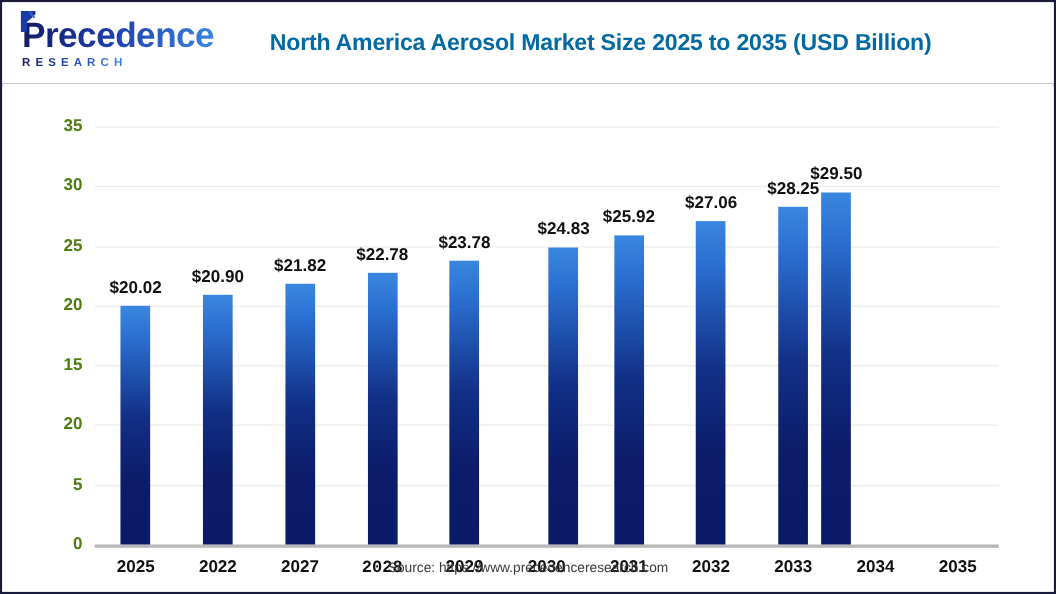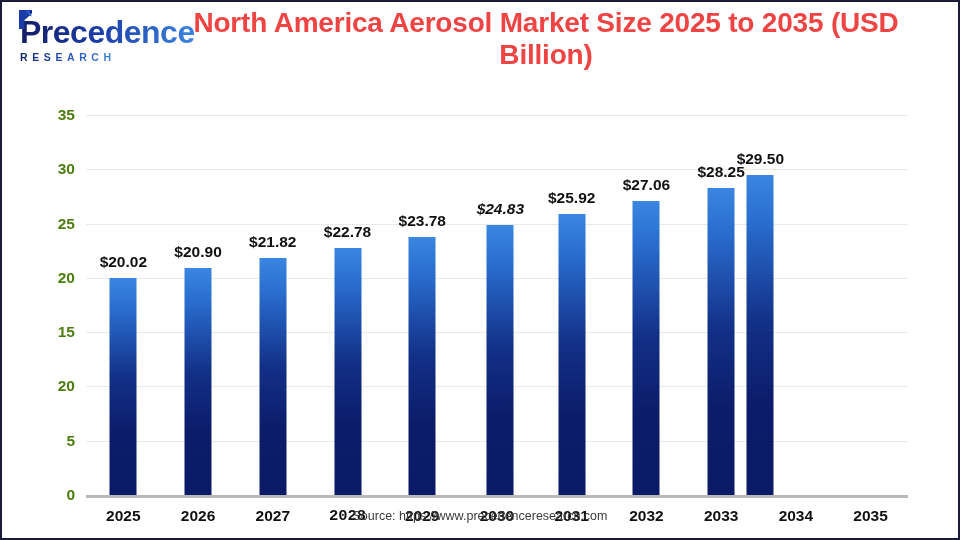--- a/index.html
+++ b/index.html
@@ -68,23 +68,23 @@
     letter-spacing: 4.6px;
     background: linear-gradient(95deg, #121a5e 0%, #2450bb 50%, #3d86e0 100%);
     -webkit-background-clip: text;
     background-clip: text;
     color: transparent;
     padding-left: 4px;
   }
   .title {
     flex: 1;
     text-align: center;
-    font-size: 28px;
-    font-weight: bold;
-    color: #ef4444;
+    font-size: 21px;
+    font-weight: bold;
+    color: #0369a1;
     letter-spacing: -0.2px;
     padding-right: 28px;
   }
 
   
   .chart-wrap {
     position: absolute;
     left: 0;
     top: 74px;
     width: 956px;
@@ -229,21 +229,21 @@
             <div class="bar-label" style="bottom: 243.903px;">$21.82</div>
           </div>
           <div class="bar-slot" style="left: 224.182px;">
             <div class="bar" style="height: 247.326px;"></div>
             <div class="bar-label" style="bottom: 254.326px;">$22.78</div>
           </div>
           <div class="bar-slot" style="left: 298.909px;">
             <div class="bar" style="height: 258.183px;"></div>
             <div class="bar-label" style="bottom: 265.183px;">$23.78</div>
           </div>
-          <div class="bar-slot" style="left: 377px; font-style: italic;">
+          <div class="bar-slot" style="left: 389px;">
             <div class="bar" style="height: 269.583px;"></div>
             <div class="bar-label" style="bottom: 276.583px;">$24.83</div>
           </div>
           <div class="bar-slot" style="left: 448.364px;">
             <div class="bar" style="height: 281.417px;"></div>
             <div class="bar-label" style="bottom: 288.417px;">$25.92</div>
           </div>
           <div class="bar-slot" style="left: 523.091px;">
             <div class="bar" style="height: 293.794px;"></div>
             <div class="bar-label" style="bottom: 300.794px;">$27.06</div>
@@ -252,21 +252,21 @@
             <div class="bar" style="height: 306.714px;"></div>
             <div class="bar-label" style="bottom: 313.714px;">$28.25</div>
           </div>
           <div class="bar-slot" style="left: 637px;">
             <div class="bar" style="height: 320.286px;"></div>
             <div class="bar-label" style="bottom: 327.286px;">$29.50</div>
           </div>
         </div>
       <div id="xticks">
           <div class="xtick" style="left: 0px;">2025</div>
-          <div class="xtick" style="left: 74.7273px;">2026</div>
+          <div class="xtick" style="left: 74.7273px;">2022</div>
           <div class="xtick" style="left: 149.455px;">2027</div>
           <div class="xtick" style="left: 224.182px; font-family: Liberation Mono, monospace;">2028</div>
           <div class="xtick" style="left: 298.909px;">2029</div>
           <div class="xtick" style="left: 373.636px;">2030</div>
           <div class="xtick" style="left: 448.364px;">2031</div>
           <div class="xtick" style="left: 523.091px;">2032</div>
           <div class="xtick" style="left: 597.818px;">2033</div>
           <div class="xtick" style="left: 672.545px;">2034</div>
           <div class="xtick" style="left: 747.273px;">2035</div>
         </div>

